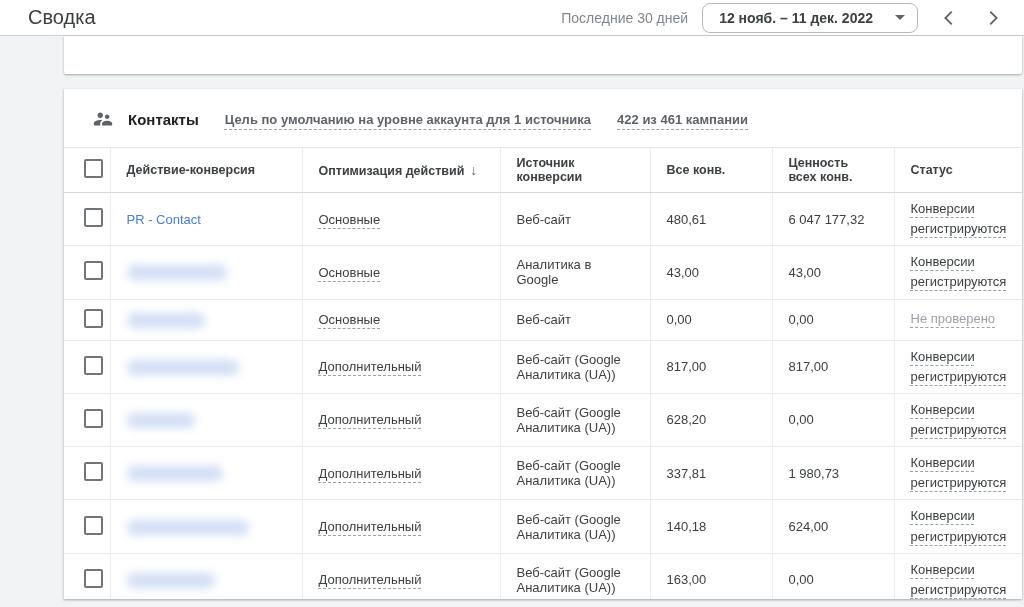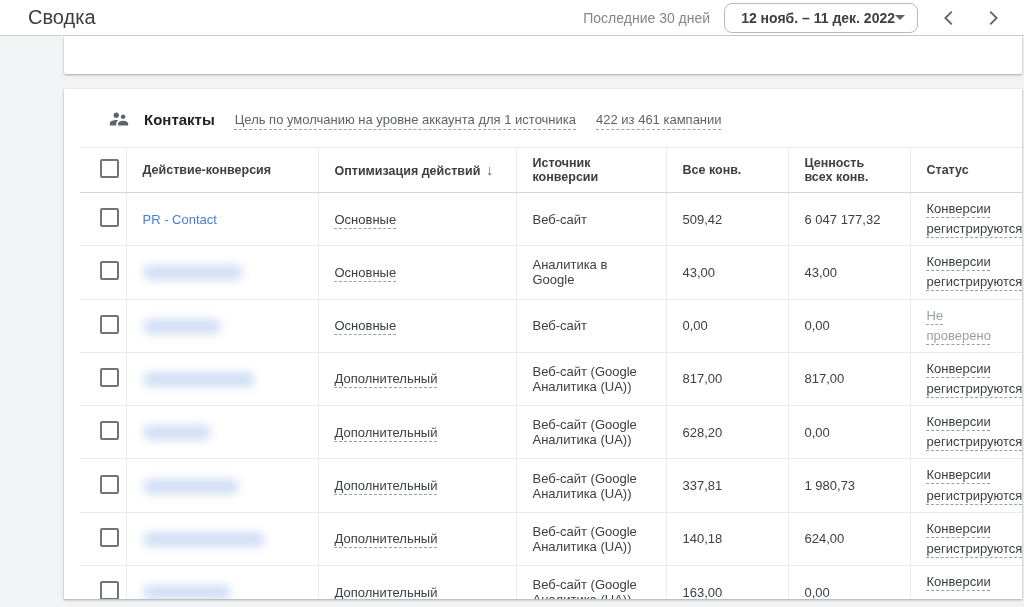--- a/index.html
+++ b/index.html
@@ -14,21 +14,21 @@
   .topbar {
     height: 36px; background: #fff;
     border-bottom: 1px solid #cdd0d3;
     display: flex; align-items: center; justify-content: space-between;
     padding: 0 18px 0 28px; box-sizing: border-box;
   }
   .page-title { font-size: 20px; color: #3c4043; }
   .date-controls { display: flex; align-items: center; gap: 10px; }
   .date-label { font-size: 14px; color: #80868b; margin-right: 4px; }
   .date-button {
-    display: flex; align-items: center; 
+    display: flex; align-items: center; gap: 22px;
     background: #fff; border: 1px solid #b6babf; border-radius: 8px;
     height: 30px; padding: 0 12px 0 16px; cursor: pointer;
     font-family: inherit; font-size: 14px; font-weight: bold; color: #3c4043;
   }
   .caret {
     width: 0; height: 0;
     border-left: 5px solid transparent; border-right: 5px solid transparent;
     border-top: 5px solid #5f6368;
   }
   .chev-btn {
@@ -36,34 +36,35 @@
     cursor: pointer; color: #5f6368; line-height: 0;
   }
 
   
   .page { padding-left: 64px; }
   .card {
     background: #fff; margin-right: 2px;
     box-shadow: 0 1px 2px rgba(60,64,67,.30), 0 1px 3px rgba(60,64,67,.15);
   }
   .card-partial { height: 38px; border-radius: 0 0 2px 2px; }
-  .table-card { margin-top: 15px; height: 510px; overflow: hidden; padding-left: 16px; }
+  .table-card { margin-top: 15px; height: 510px; overflow: hidden; }
 
   
   .section-header {
     display: flex; align-items: center; gap: 14px;
     height: 56px; padding: 2px 0 0 28px;
   }
   .section-title { font-size: 15px; font-weight: bold; color: #202124; }
   .people-icon { width: 22px; height: 22px; fill: #5f6368; flex: 0 0 auto; }
   .hdr-link {
     font-size: 13px; color: #5f6368; cursor: pointer;
     text-decoration: underline dashed; text-decoration-color: #9aa0a6;
     text-decoration-thickness: 1px; text-underline-offset: 5px;
-    margin-left: 6px;
+    margin-left: 12px;
+    font-weight: bold;
   }
 
   
   table { border-collapse: collapse; width: 100%; table-layout: fixed; font-size: 13px; }
   col.c1 { width: 46px; }  col.c2 { width: 192px; } col.c3 { width: 198px; }
   col.c4 { width: 150px; } col.c5 { width: 122px; } col.c6 { width: 122px; }
   thead td {
     font-weight: bold; font-size: 12.5px; color: #3c4043;
     border-top: 1px solid #e4e6e8; border-bottom: 1px solid #d5d8db;
     height: 45px; vertical-align: middle;
@@ -157,21 +158,21 @@
       </thead>
       <tbody>
           <tr>
     <td class="c-check"><span class="checkbox"></span></td>
     <td class="c-name">
       <a class="link">PR - Contact</a>
       
     </td>
     <td class="c-opt"><span class="dashed">Основные</span></td>
     <td class="c-src"><span>Веб-сайт</span></td>
-    <td class="c-num">509,42</td>
+    <td class="c-num">480,61</td>
     <td class="c-num">6 047 177,32</td>
     <td class="c-status"><span class="dashed status-active">Конверсии регистрируются</span></td>
   </tr>
           <tr>
     <td class="c-check"><span class="checkbox"></span></td>
     <td class="c-name">
       
       <span class="blur-chip" style="width: 100px;"></span>
     </td>
     <td class="c-opt"><span class="dashed">Основные</span></td>

